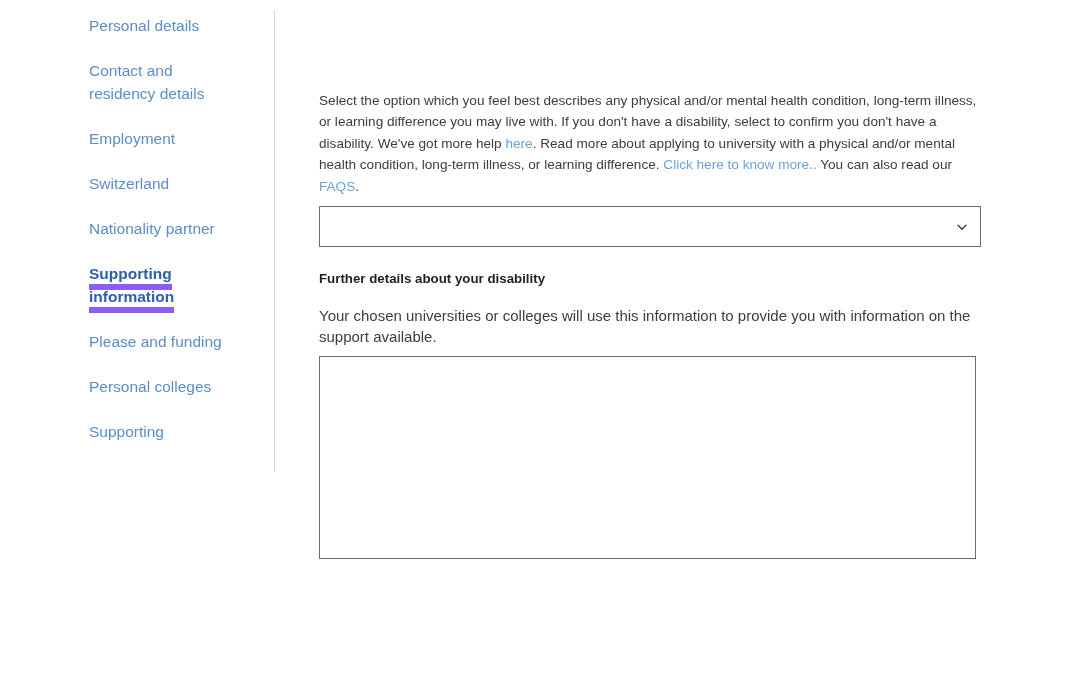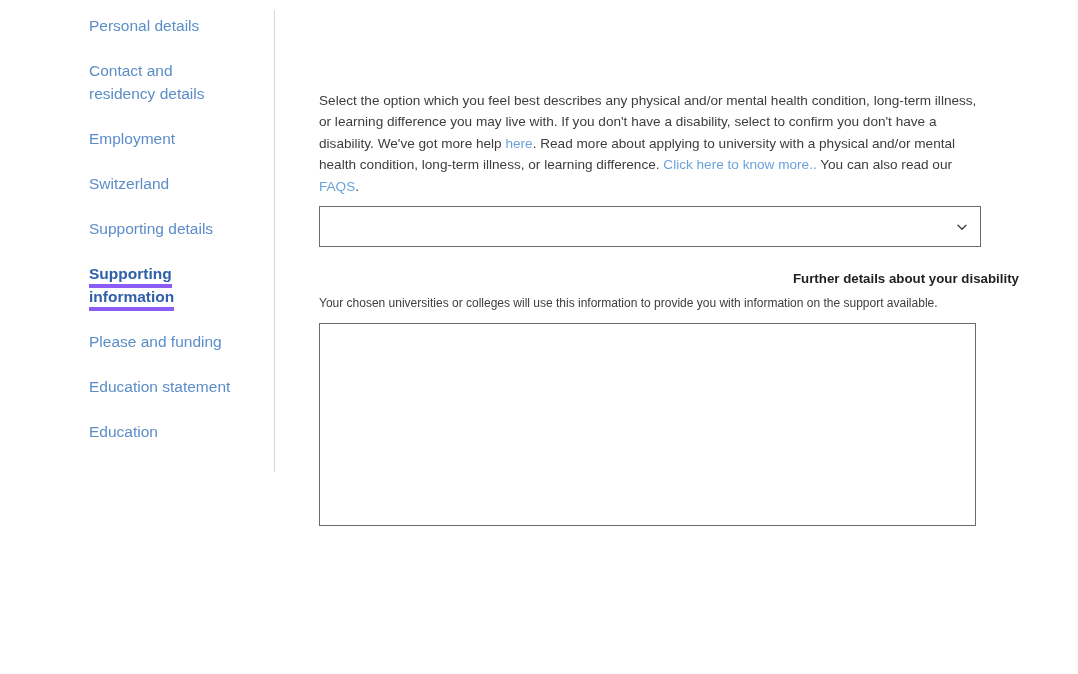--- a/index.html
+++ b/index.html
@@ -55,21 +55,21 @@
     color: #5b8dc8;
     text-decoration: none;
     cursor: pointer;
   }
   .nav-item.wrap {
     padding-right: 60px;
   }
   .nav-link.active {
     color: #2f5fa8;
     font-weight: bold;
-    border-bottom: 4px solid #8b5cf6;
+    border-bottom: 6px solid #8b5cf6;
     padding-bottom: 2px;
   }
 
   
   .content {
     position: absolute;
     left: 319px;
     top: 0;
     width: 700px;
     padding-top: 22px;
@@ -139,27 +139,26 @@
     text-decoration: none;
     cursor: pointer;
   }
 
   .sub-label {
     font-size: 13.3px;
     font-weight: bold;
     color: #231f20;
     line-height: 21px;
     margin: 0 0 3px 0;
-    text-align: right;
   }
   .sub-help {
-    font-size: 12px;
+    font-size: 15px;
     color: #3d3d3d;
     line-height: 21px;
-    margin: 4px 0 9px 0;
+    margin: 16px 0 9px 0;
   }
 
   .textarea-box {
     position: relative;
     width: 657px;
     height: 203px;
     border: 1px solid #6b6b6b;
     background: #ffffff;
     box-sizing: border-box;
     cursor: text;
@@ -191,33 +190,33 @@
       <li class="nav-item wrap">
         <a class="nav-link">Contact and residency details</a>
       </li>
       <li class="nav-item">
         <a class="nav-link">Employment</a>
       </li>
       <li class="nav-item">
         <a class="nav-link">Switzerland</a>
       </li>
       <li class="nav-item">
-        <a class="nav-link">Supporting details</a>
+        <a class="nav-link">Nationality partner</a>
       </li>
       <li class="nav-item">
         <a class="nav-link active">Supporting information</a>
       </li>
       <li class="nav-item">
         <a class="nav-link">Please and funding</a>
       </li>
       <li class="nav-item">
-        <a class="nav-link">Education statement</a>
-      </li>
-      <li class="nav-item">
-        <a class="nav-link">Education</a>
+        <a class="nav-link">Personal colleges</a>
+      </li>
+      <li class="nav-item">
+        <a class="nav-link">Supporting</a>
       </li>
     </ul>
   </nav>
   <div class="sidebar-divider"></div>
 
   <main class="content">
 
 
     <div class="gap-1"></div>
 

